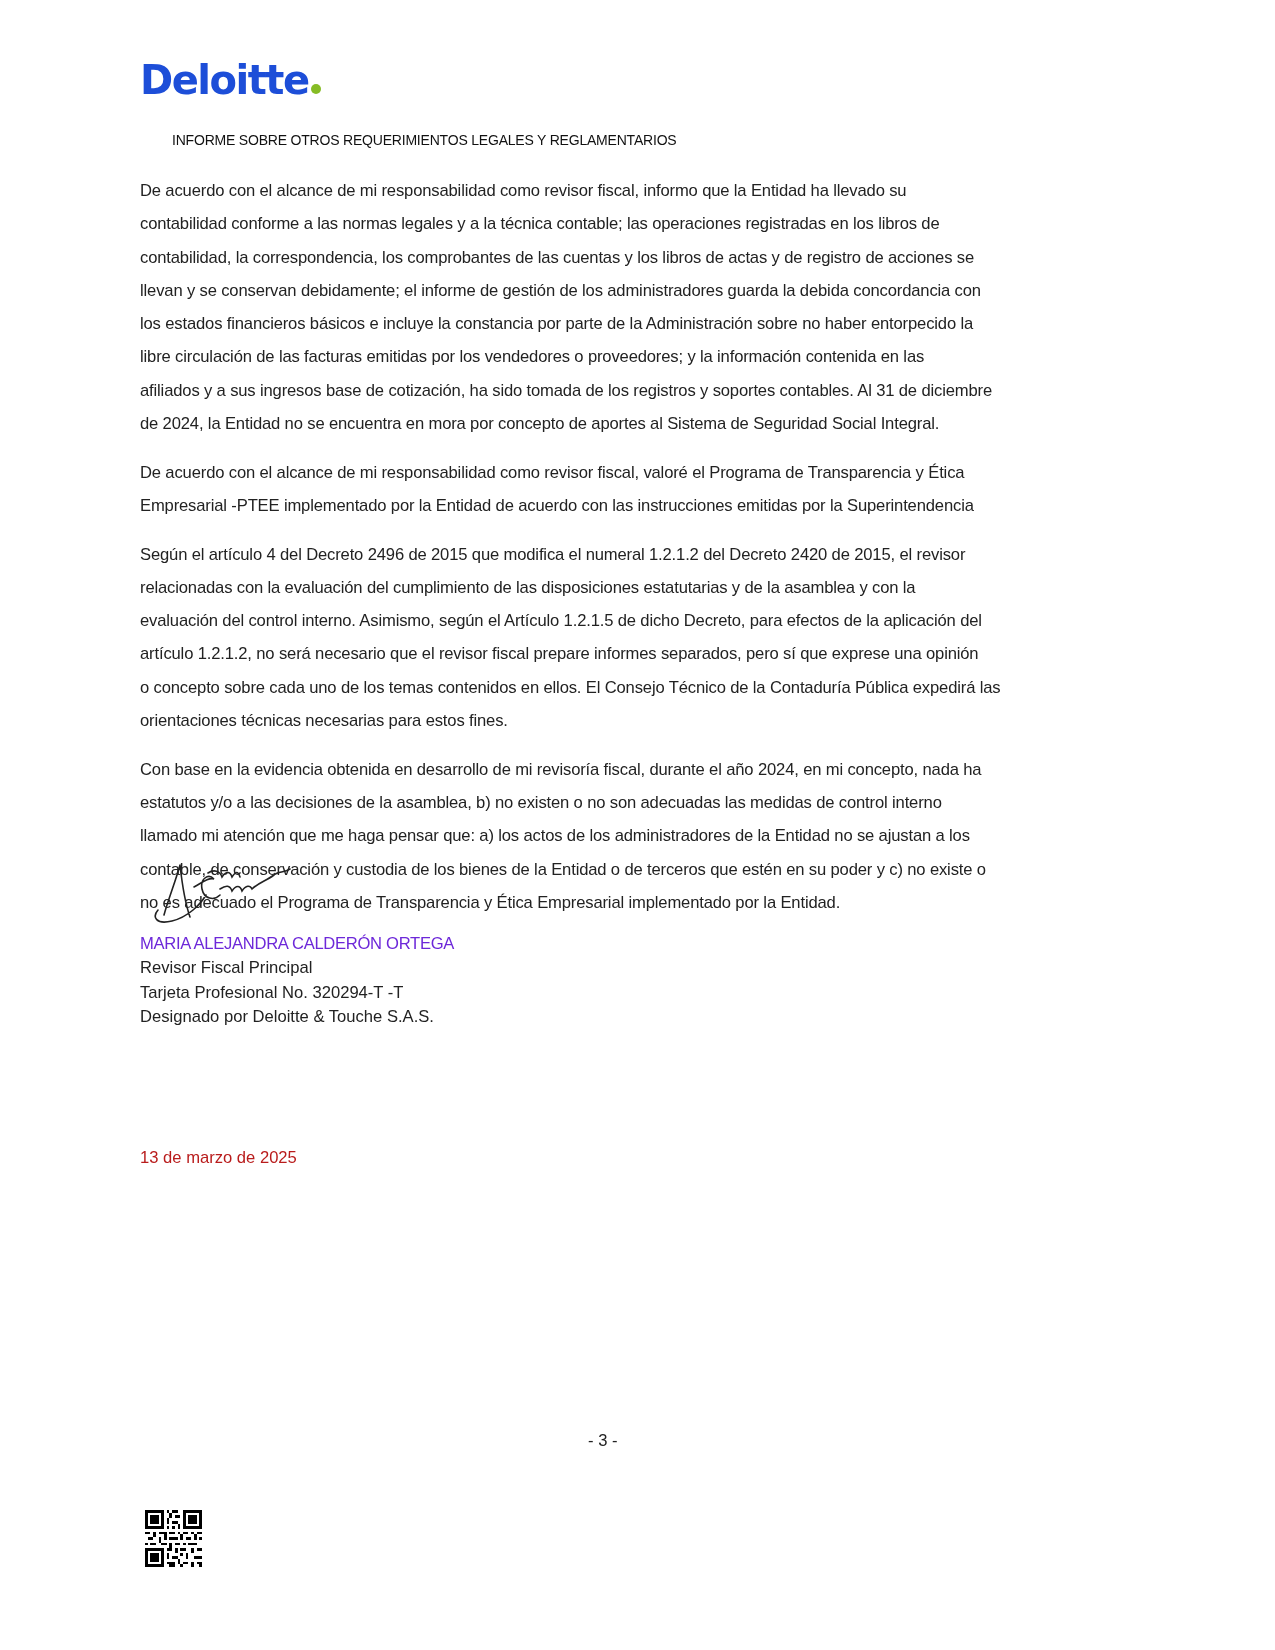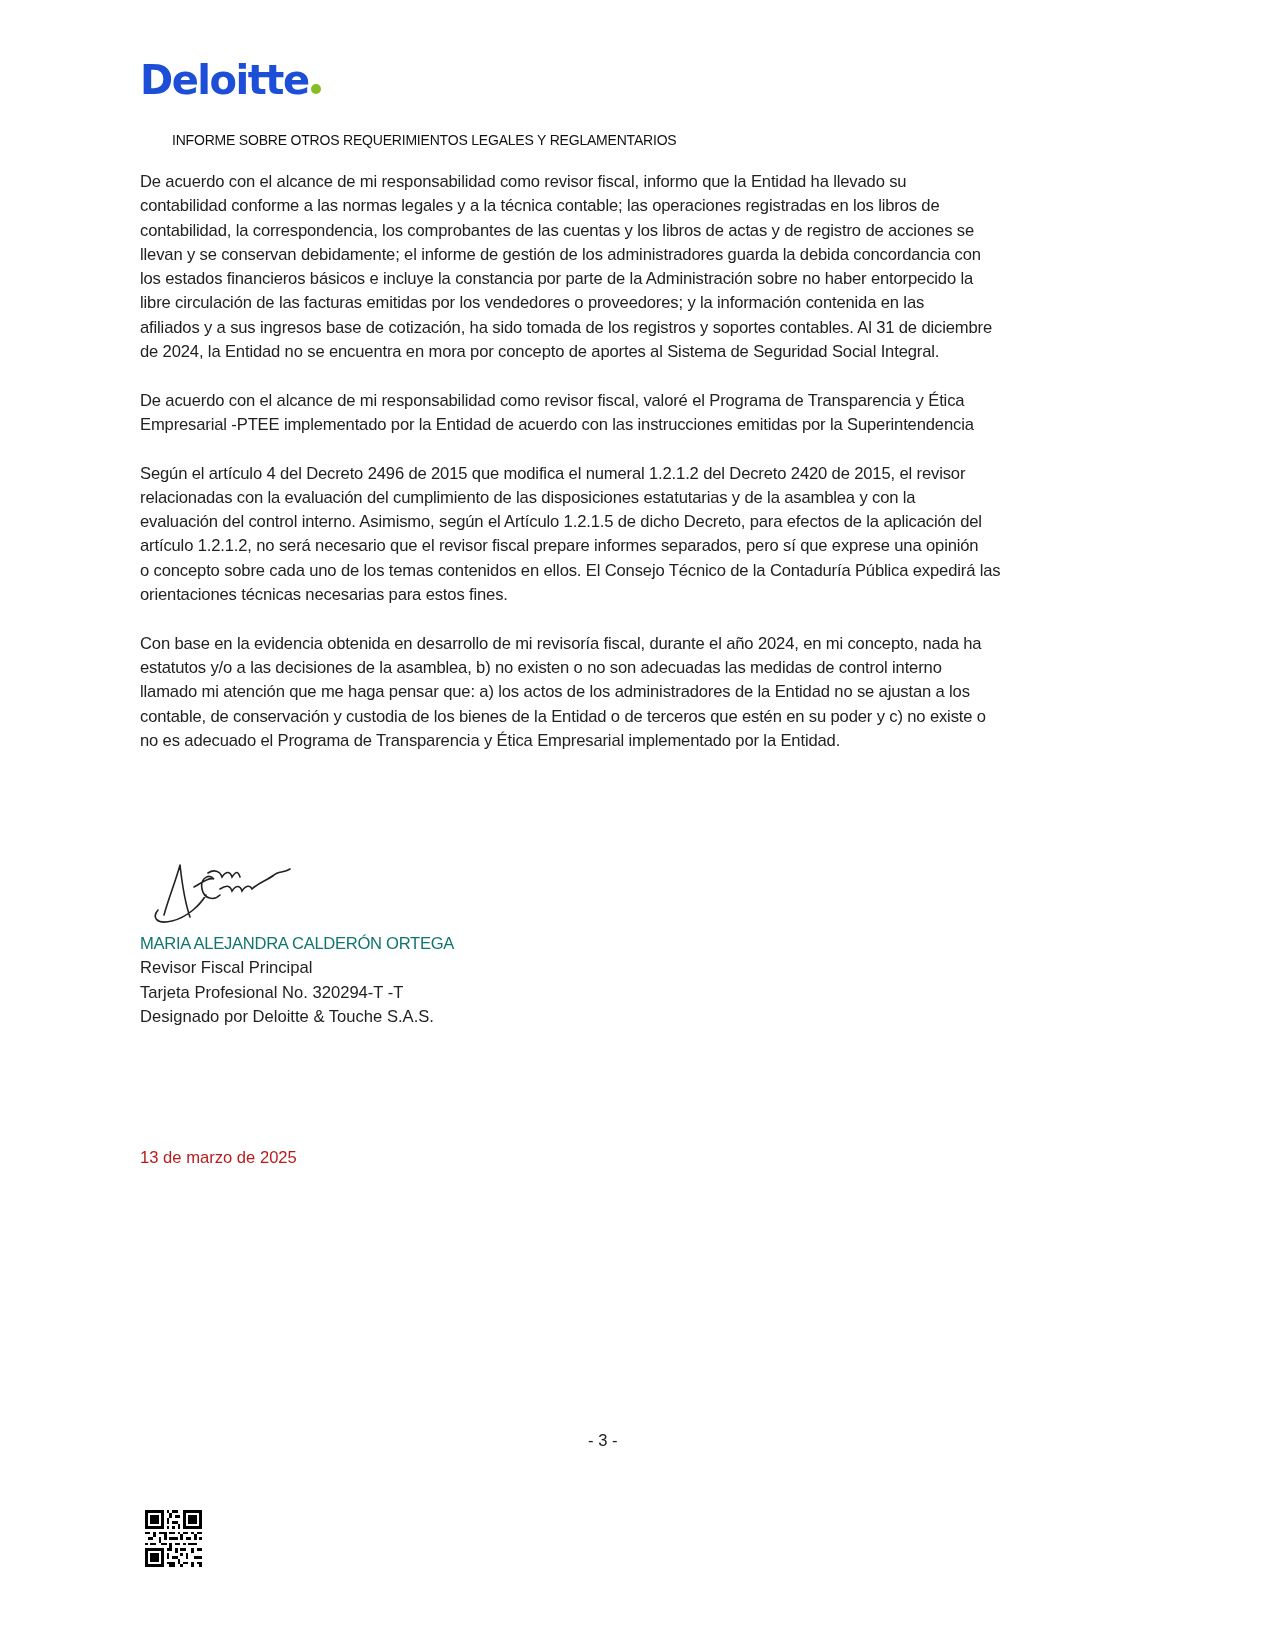--- a/index.html
+++ b/index.html
@@ -19,29 +19,29 @@
     .heading {
       position: absolute; left: 140px; top: 132px;
       font-size: 14px; letter-spacing: -0.2px; color: #111; margin-left: 32px;
     }
     .body {
       position: absolute; left: 140px; top: 170px; width: 940px;
       font-size: 16.6px; line-height: 24.3px; color: #222;
       letter-spacing: -0.15px;
     }
     .para { margin: 0 0 24.3px 0; }
-    .para .ln { display: block; white-space: nowrap; }
+    .para .ln { display: block; white-space: nowrap; margin-top: 9px; }
     .signature {
       position: absolute; left: 150px; top: 855px; width: 150px; height: 70px;
     }
     .signer {
       position: absolute; left: 140px; top: 932px;
       font-size: 16.6px; line-height: 24.3px; color: #222;
     }
-    .signer .name { color: #0f766e; letter-spacing: -0.3px; }
+    .signer .name { color: #6d28d9; letter-spacing: -0.3px; }
     .date {
       position: absolute; left: 140px; top: 1148px;
       font-size: 16.6px; color: #b91c1c;
     }
     .qr {
       position: absolute; left: 145px; top: 1510px; width: 57px; height: 57px;
     }
     .page-number {
       position: absolute; left: 588px; top: 1431px;
       font-size: 16.6px; color: #222;

